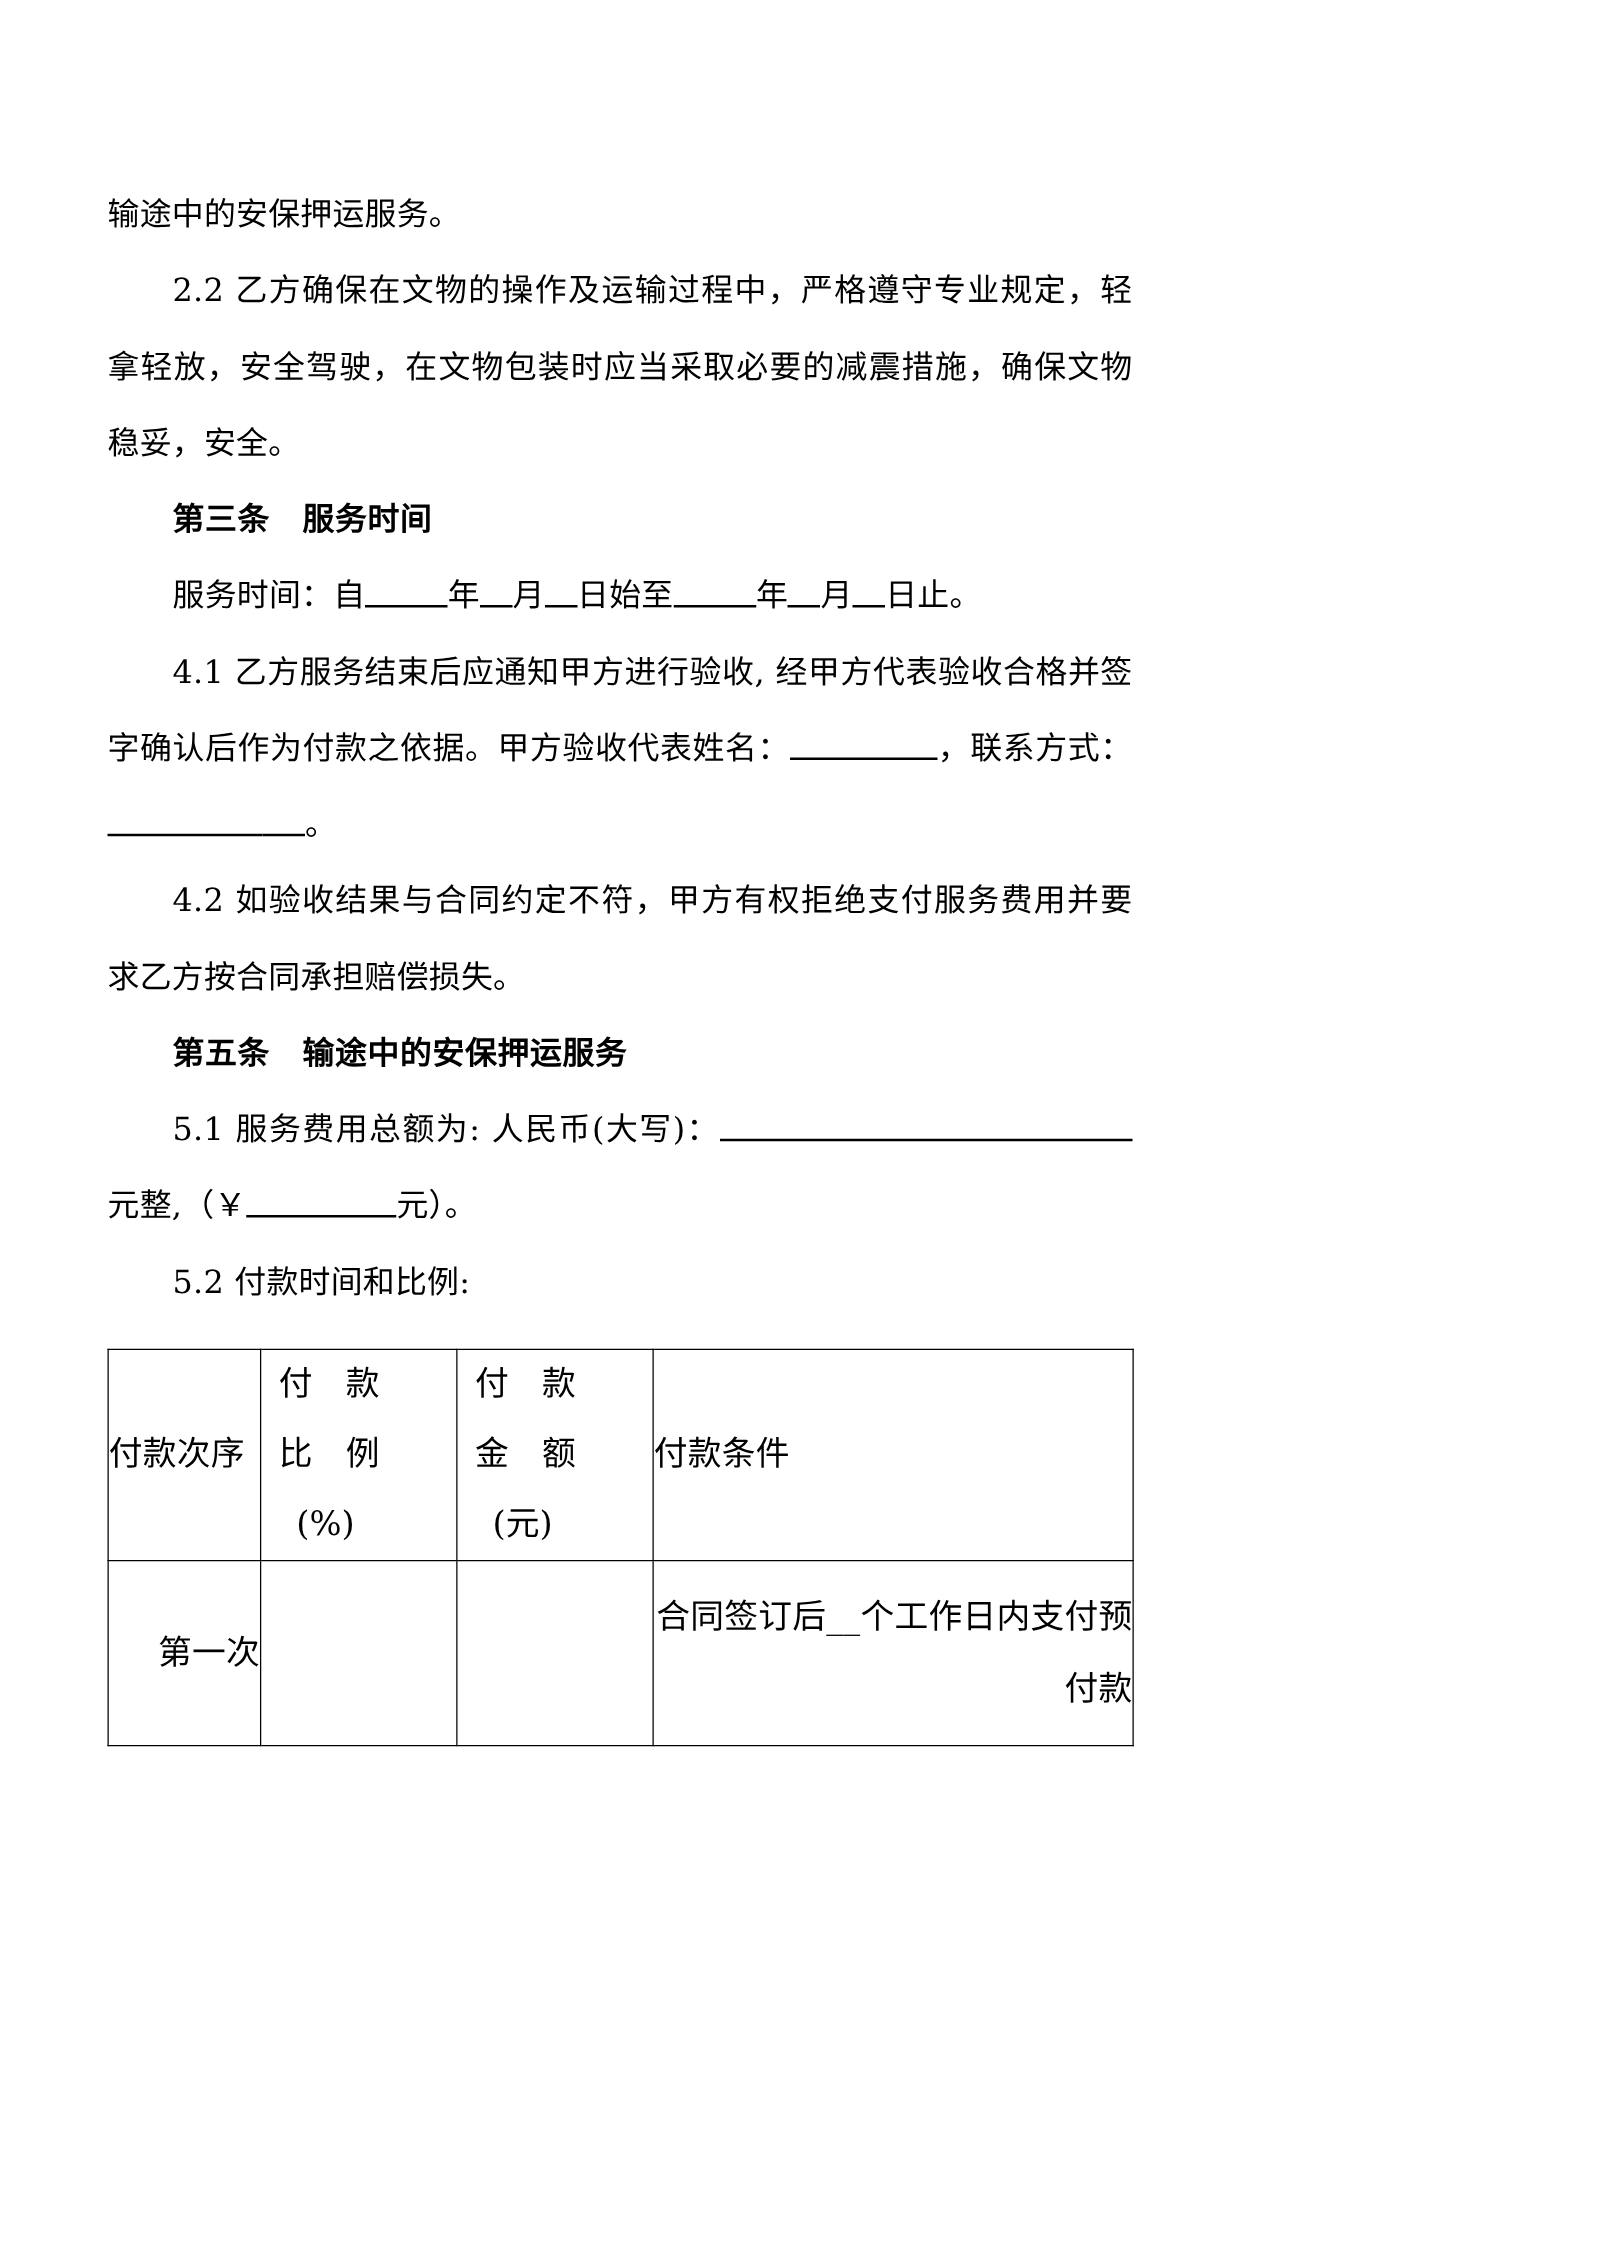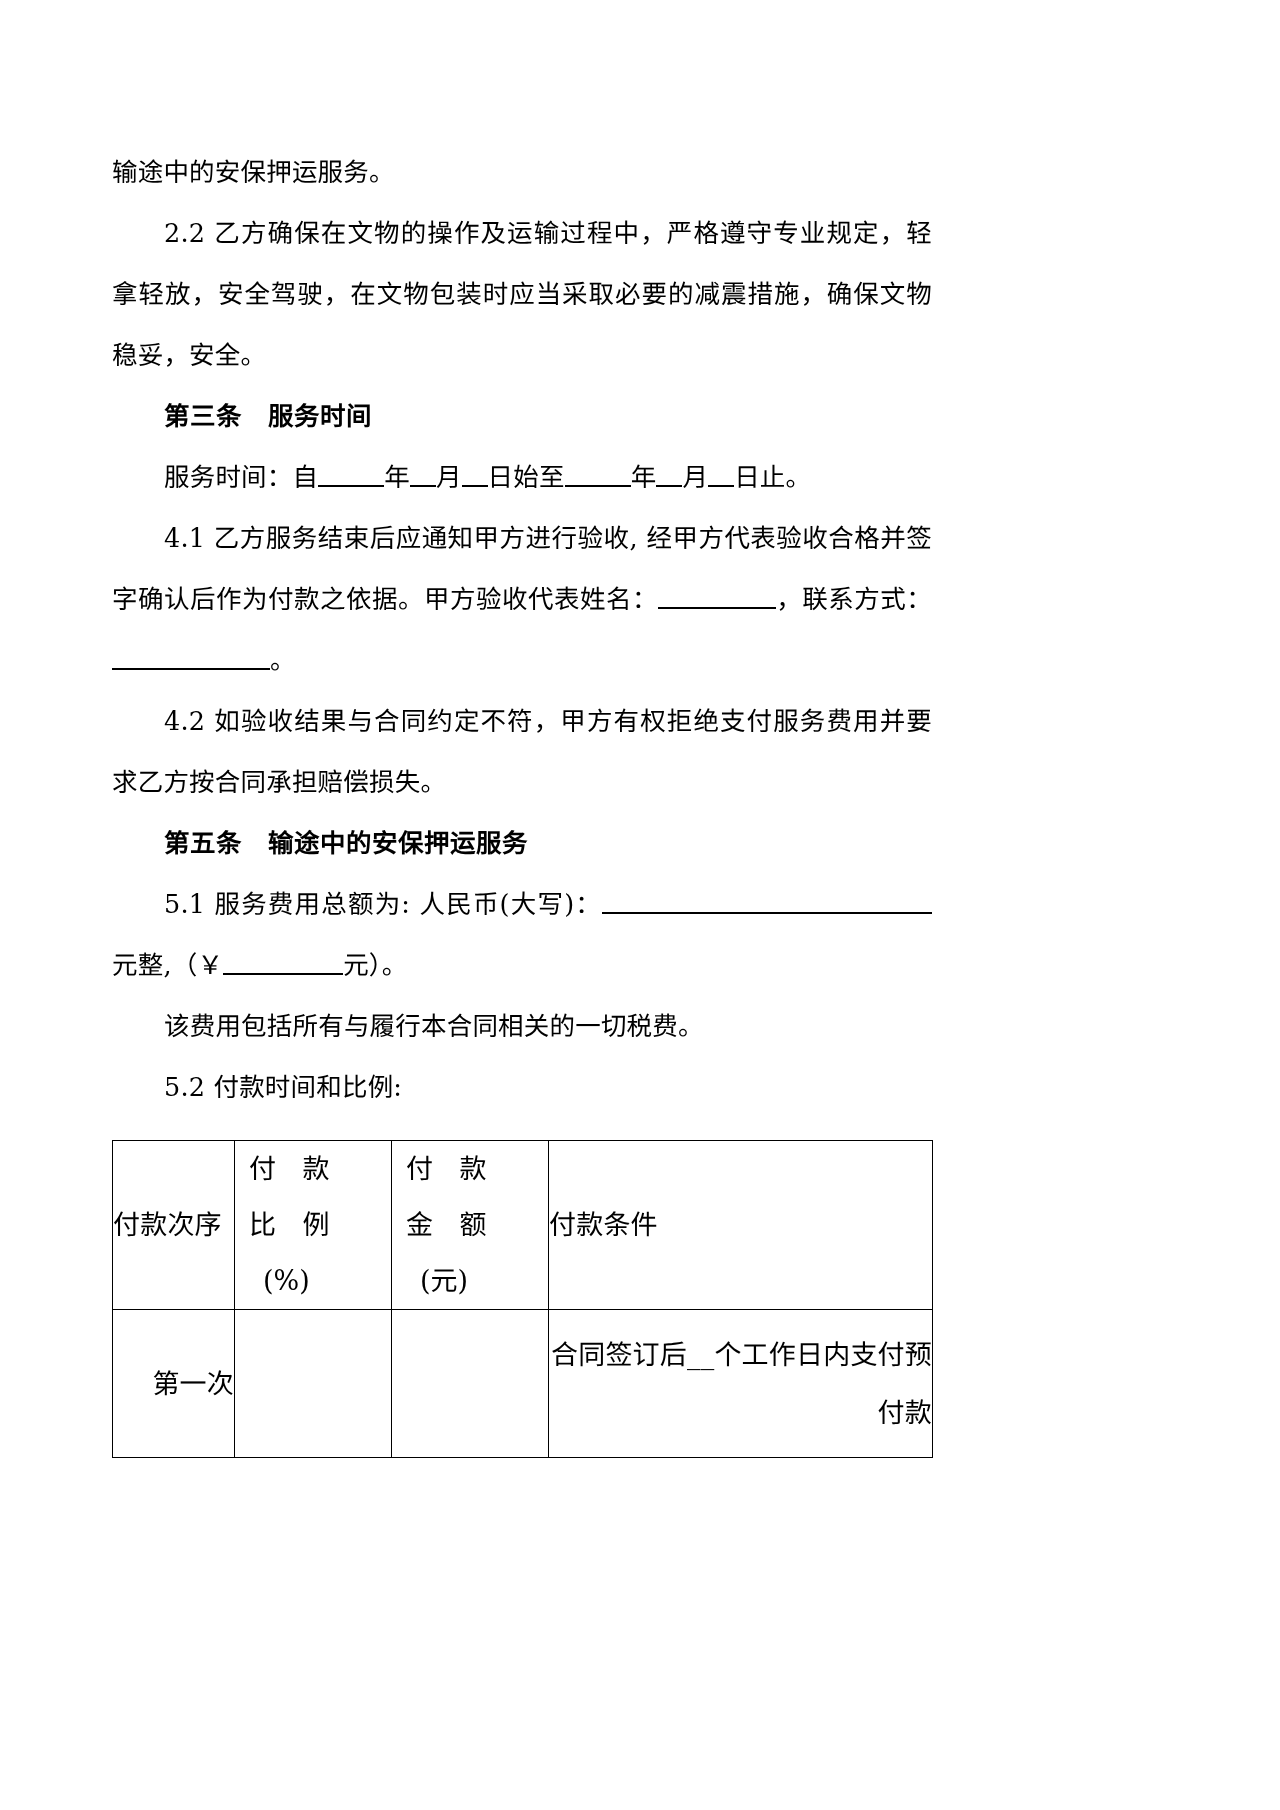--- a/index.html
+++ b/index.html
@@ -14,21 +14,21 @@
     font-family: "DejaVu Serif", "Liberation Serif", serif;
     color: #000000;
     -webkit-font-smoothing: antialiased;
   }
   .page {
     position: relative;
     width: 1280px;
     height: 1810px;
     background: #ffffff;
     box-sizing: border-box;
-    padding: 142px 160px 0 112px;
+    padding: 142px 160px 0 86px;
   }
   .doc-body {
     width: 820px;
     font-size: 25.5px;
     line-height: 61px;
     letter-spacing: 0.2px;
   }
   p {
     margin: 0;
     padding: 0;
@@ -132,21 +132,20 @@
 
 
     <p class="indent"><span>4.1 乙方服务结束后应通知甲方进行验收, 经甲方代表验收合格并签字确认后作为付款之依据。甲方验收代表姓名：</span><span class="blank b-lg"></span><span>，联系方式：</span><span class="blank b-xl"></span><span class="blank b-sm"></span><span>。</span></p>
 
     <p class="indent"><span>4.2 如验收结果与合同约定不符，甲方有权拒绝支付服务费用并要求乙方按合同承担赔偿损失。</span></p>
 
     <p class="heading"><span>第五条</span><span class="sep"></span><span>输途中的安保押运服务</span></p>
 
     <p class="indent"><span>5.1 服务费用总额为: 人民币(大写)：</span><span class="blank b-money"></span><span>元整,</span><span>（￥</span><span class="blank b-yuan"></span><span>元）。</span></p>
 
-    <p class="indent"><span>该费用包括所有与履行本合同相关的一切税费。</span></p>
 
     <p class="indent"><span>5.2 付款时间和比例:</span></p>
 
     <table class="pay-table">
       <colgroup>
         <col class="c1">
           <col class="c2">
           <col class="c3">
           <col class="c4">
       </colgroup>

